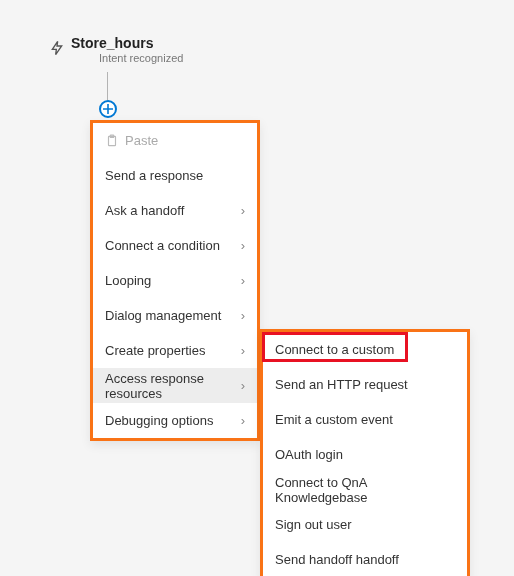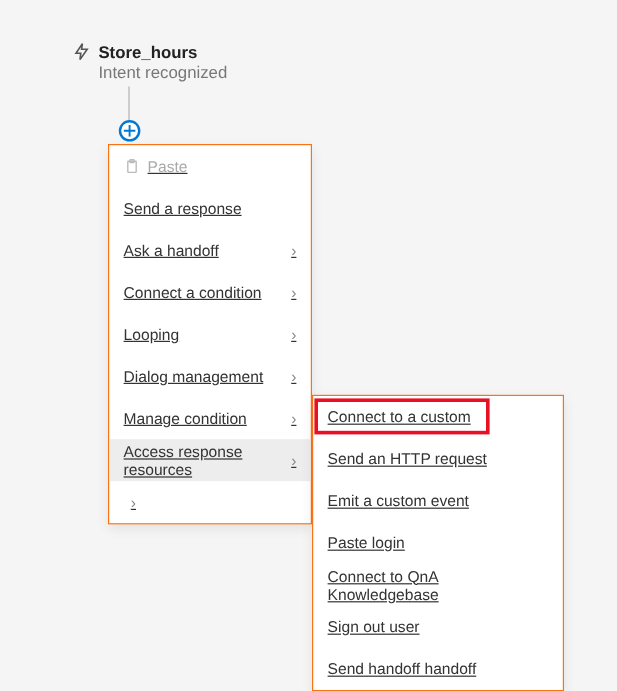--- a/index.html
+++ b/index.html
@@ -9,29 +9,29 @@
     height: 576px;
     background: #f5f5f5;
     font-family: "Segoe UI", Arial, sans-serif;
     font-size: 13px;
     color: #333;
     position: relative;
     overflow: hidden;
   }
   .trigger {
     position: absolute;
-    left: 60px;
+    left: 49px;
     top: 35px;
     display: flex;
-    align-items: flex-start;
+    align-items: center;
     gap: 6px;
   }
   .bolt-icon svg { width: 16px; height: 16px; }
   .trigger-text .title { font-weight: 600; font-size: 14px; color: #222; }
-  .trigger-text .sub { font-size: 14px; color: #777; margin-top: 1px; }
+  .trigger-text .sub { font-size: 11px; color: #777; margin-top: 1px; margin-left: 28px; }
   .connector-line {
     position: absolute;
     left: 107px;
     top: 72px;
     width: 1px;
     height: 28px;
     background: #b3b3b3;
   }
   .plus-circle {
     position: absolute;
@@ -44,24 +44,23 @@
     background: #fff;
     display: flex;
     align-items: center;
     justify-content: center;
     color: #0078d4;
   }
   .plus-circle svg path { stroke: #0078d4; }
   .menu {
     position: absolute;
     background: #fff;
-    border: 1px solid #f97316;
+    border: 3px solid #f97316;
     box-shadow: 0 4px 10px rgba(0,0,0,0.08);
     padding: 0;
-    text-decoration: underline;
   }
   .menu.primary {
     left: 90px;
     top: 120px;
     width: 170px;
   }
   .menu.secondary {
     left: 260px;
     top: 329px;
     width: 210px;
@@ -138,46 +137,47 @@
       </div>
       <div class="menu-item">
         <span class="label">Looping</span>
         <span class="chev">›</span>
       </div>
       <div class="menu-item">
         <span class="label">Dialog management</span>
         <span class="chev">›</span>
       </div>
       <div class="menu-item">
-        <span class="label">Manage condition</span>
+        <span class="label">Create properties</span>
         <span class="chev">›</span>
       </div>
       <div class="menu-item hover">
         <span class="label">Access response resources</span>
         <span class="chev">›</span>
       </div>
       <div class="menu-item">
+        <span class="label">Debugging options</span>
         <span class="chev">›</span>
       </div>
     </div>
 </div>
 
 <div class="menu secondary">
   <div id="secondary-items">
       <div class="menu-item">
         <span class="label">Connect to a custom</span>
       </div>
       <div class="menu-item">
         <span class="label">Send an HTTP request</span>
       </div>
       <div class="menu-item">
         <span class="label">Emit a custom event</span>
       </div>
       <div class="menu-item">
-        <span class="label">Paste login</span>
+        <span class="label">OAuth login</span>
       </div>
       <div class="menu-item">
         <span class="label">Connect to QnA Knowledgebase</span>
       </div>
       <div class="menu-item">
         <span class="label">Sign out user</span>
       </div>
       <div class="menu-item">
         <span class="label">Send handoff handoff</span>
       </div>

